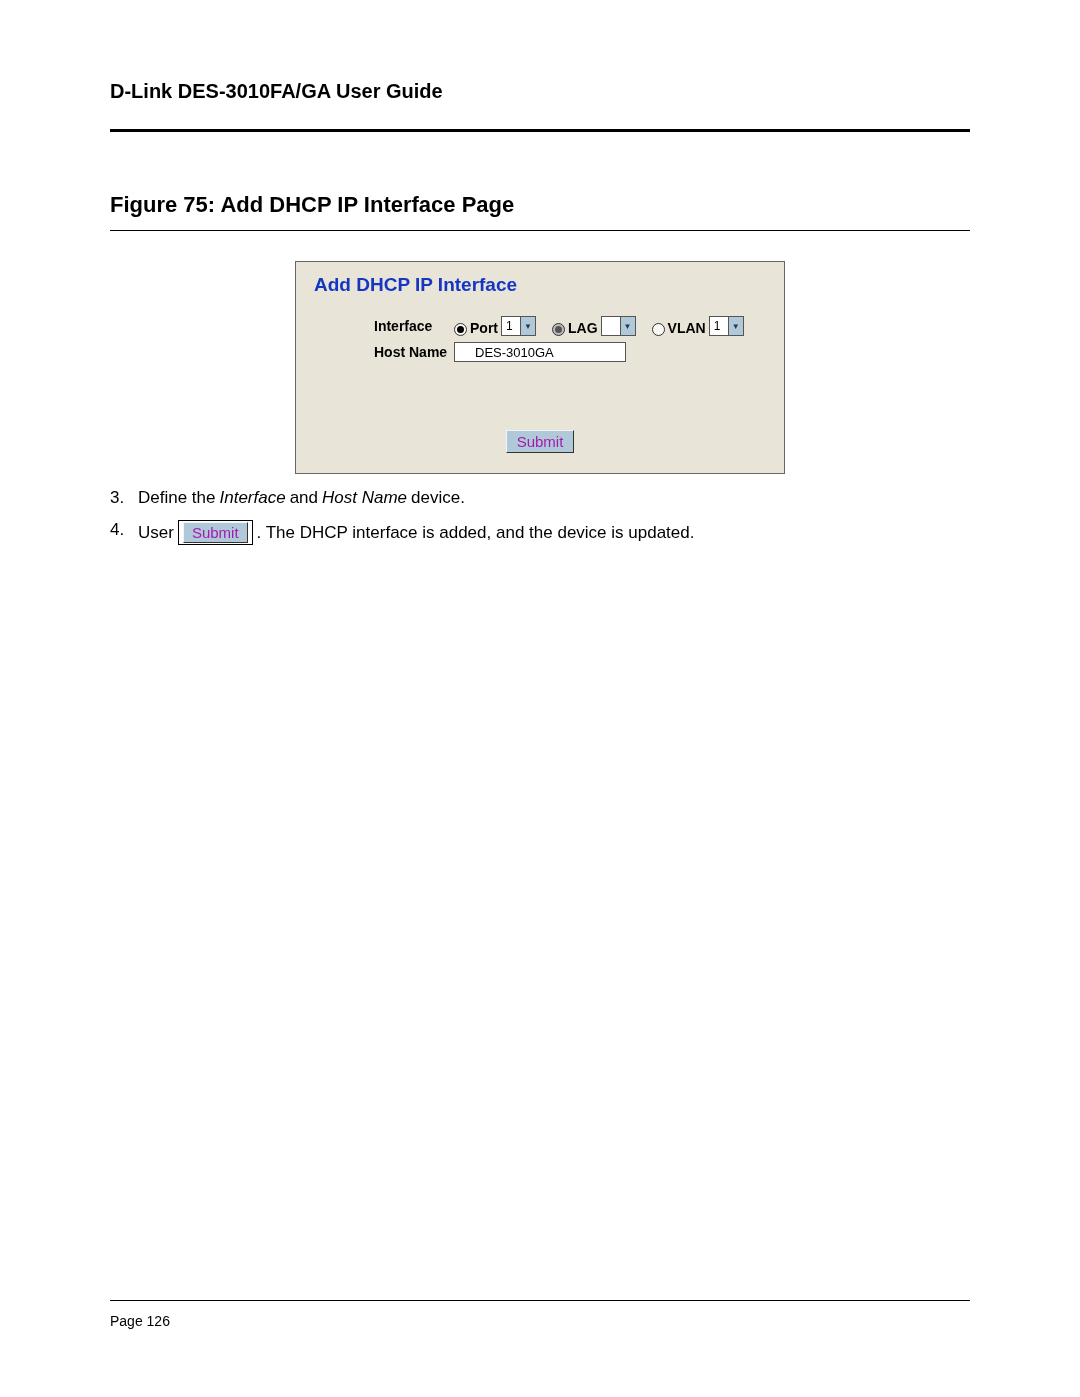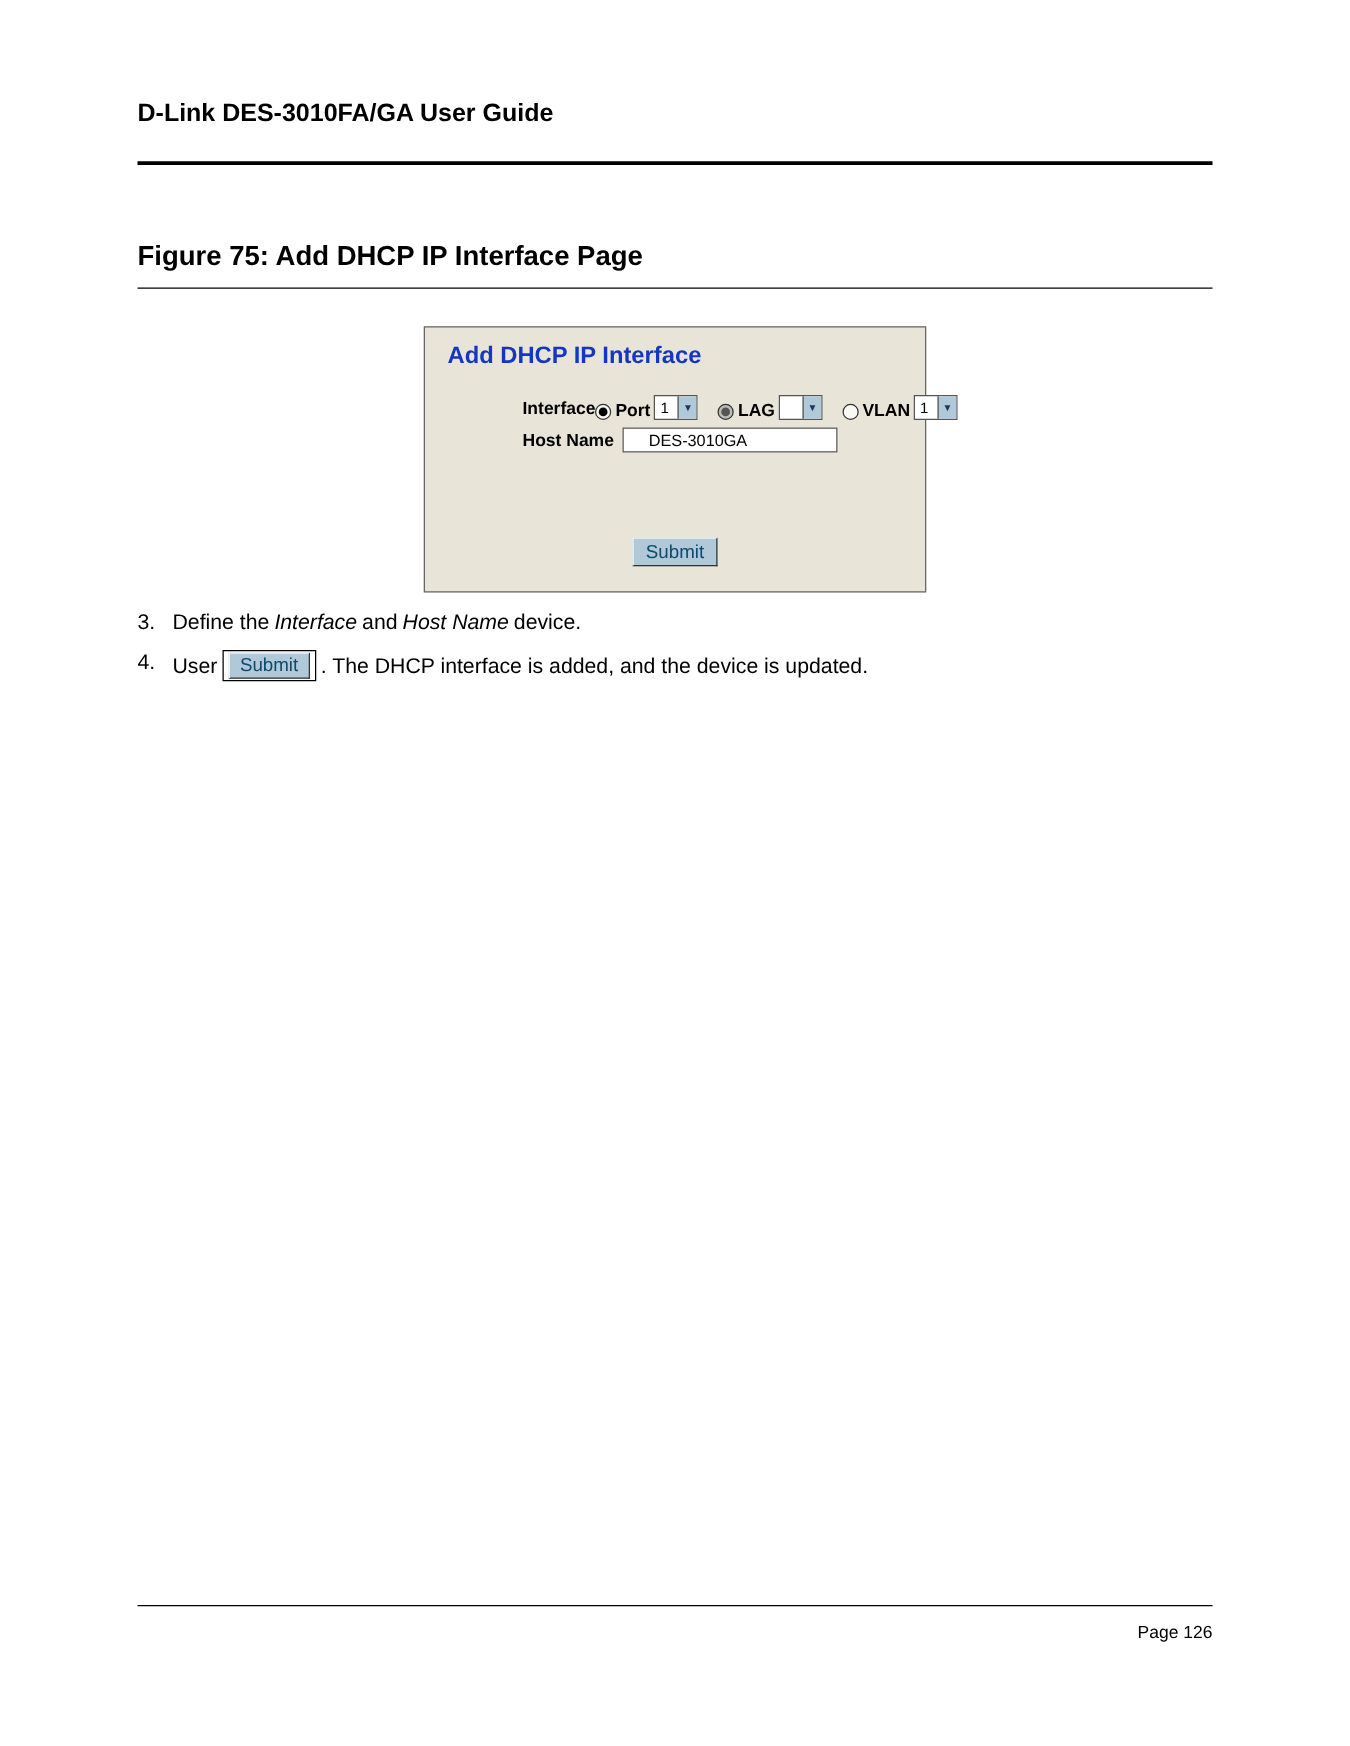--- a/index.html
+++ b/index.html
@@ -33,21 +33,21 @@
   .thin-rule {
     border: none;
     border-top: 1px solid #000;
     margin: 0 0 30px 0;
   }
   .panel-wrap {
     display: flex;
     justify-content: center;
   }
   .panel {
-    width: 402px;
+    width: 490px;
     background: #e8e4d8;
     border: 1px solid #666;
     padding: 12px 18px 20px 18px;
     box-sizing: border-box;
   }
   .panel-title {
     color: #1436c2;
     font-weight: bold;
     font-size: 19px;
     margin-bottom: 20px;
@@ -144,21 +144,21 @@
     margin-top: 68px;
   }
   .submit-btn {
     background: #b0c8d8;
     border: 1px solid #333;
     border-top-color: #eef6fa;
     border-left-color: #eef6fa;
     font-size: 15px;
     padding: 2px 10px;
     font-family: inherit;
-    color: #0c4a6e;
+    color: #a21caf;
   }
   .steps {
     margin-top: 14px;
     font-size: 17px;
   }
   .step {
     display: flex;
     margin-bottom: 12px;
   }
   .step-num {
@@ -177,24 +177,24 @@
     border: 1px solid #000;
     padding: 1px 4px;
     background: #fff;
     align-items: center;
   }
   .inline-btn .submit-btn {
     padding: 1px 8px;
   }
   .footer {
     position: absolute;
-    bottom: 84px;
+    bottom: 68px;
     left: 110px;
     right: 110px;
-    text-align: right;
+    text-align: left;
     font-size: 14px;
   }
   .footer-rule {
     border: none;
     border-top: 1px solid #000;
     margin-bottom: 12px;
   }
 </style>
 </head>
 <body>

